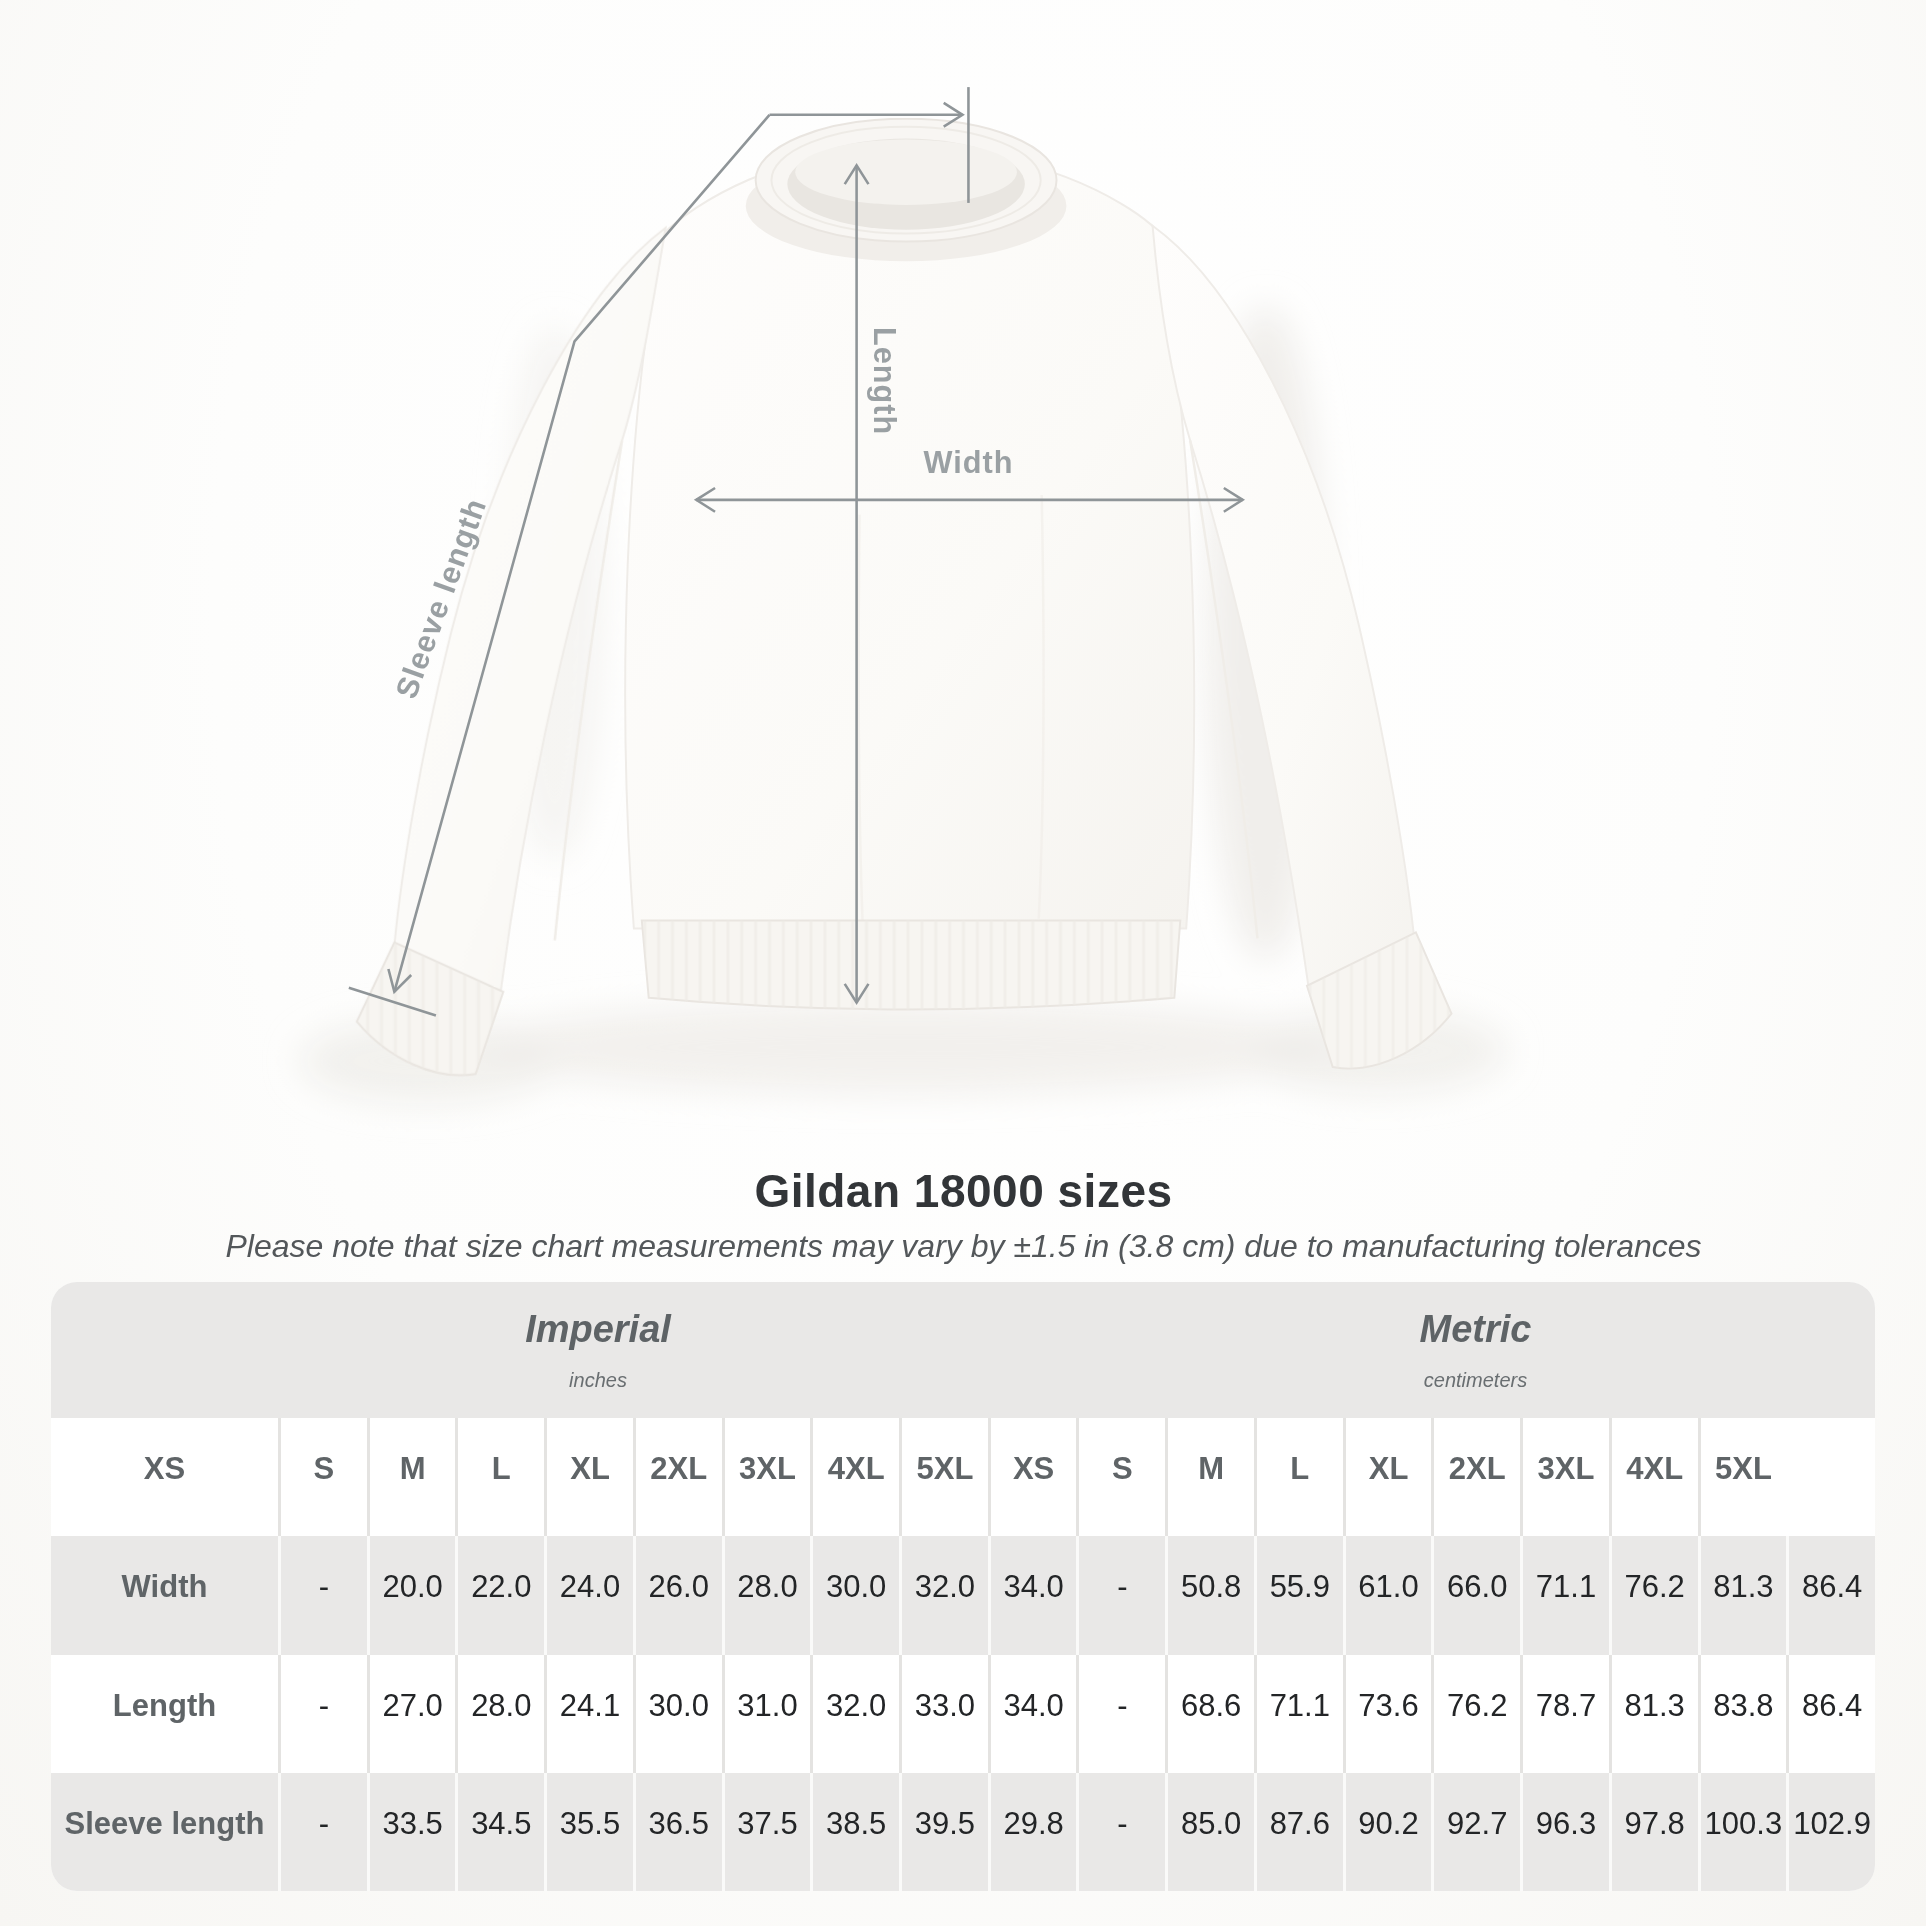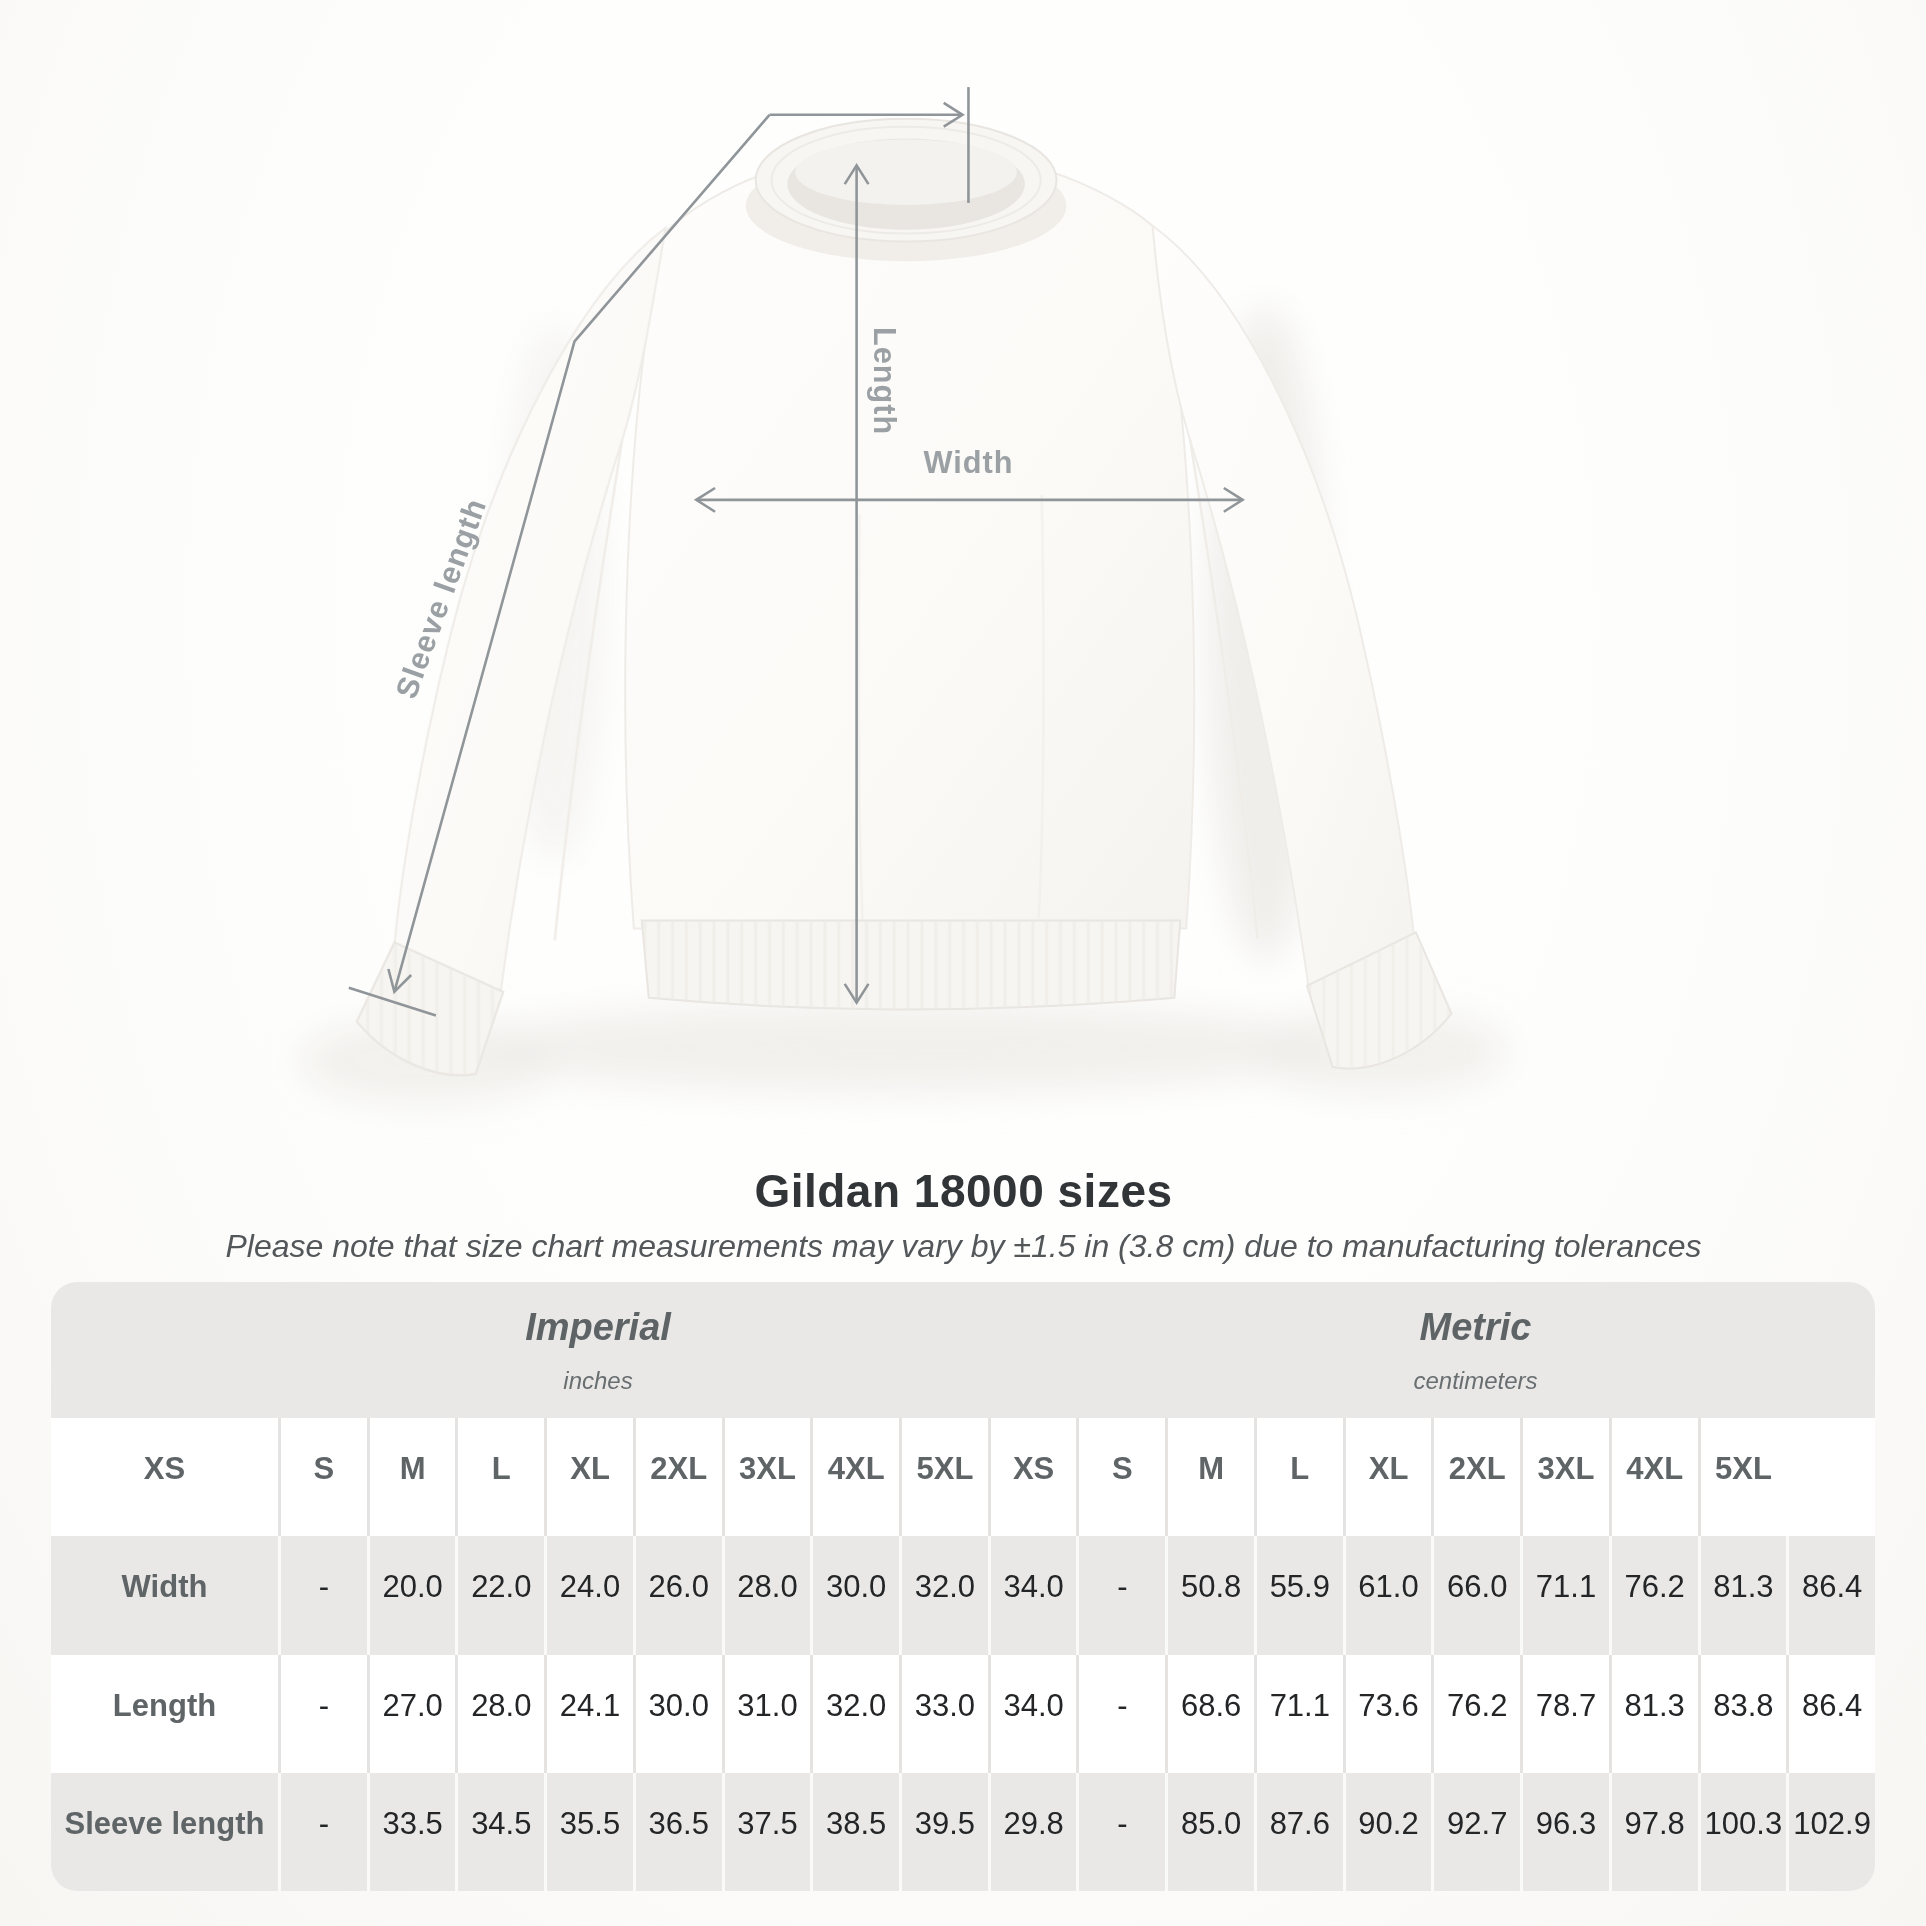--- a/index.html
+++ b/index.html
@@ -28,21 +28,21 @@
   .size-table{
     position:absolute;left:51px;top:1282px;width:1824px;height:609px;
     border-radius:26px;overflow:hidden;background:#ffffff;
     display:grid;grid-template-rows:136px 1fr 1fr 1fr 1fr;
   }
   .band{display:flex;background:var(--stripe,#e9e8e7);}
   .band-sec{flex:0 0 auto;display:flex;flex-direction:column;align-items:center;justify-content:center;gap:18px;}
   .band-sec.imperial{width:1025px;padding-left:69px;box-sizing:border-box;}
   .band-sec.metric{width:799px;}
   .sec-title{font-size:38px;font-weight:700;font-style:italic;color:#5e6366;}
-  .sec-unit{font-size:24px;font-style:italic;color:#696e71;}
+  .sec-unit{font-size:20px;font-style:italic;color:#696e71;}
   .row{display:grid;grid-template-columns:227px repeat(18,1fr);}
   .row.white{background:#ffffff;}
   .row.gray{background:var(--stripe,#e9e8e7);}
   .cell{
     display:flex;align-items:center;justify-content:center;
     padding-bottom:16px;box-sizing:border-box;
     font-size:31px;color:var(--valtext,#232527);
   }
   .row.white .cell + .cell{border-left:3px solid #e4e3e1;}
   .row.gray .cell + .cell{border-left:3px solid #fafaf9;}

